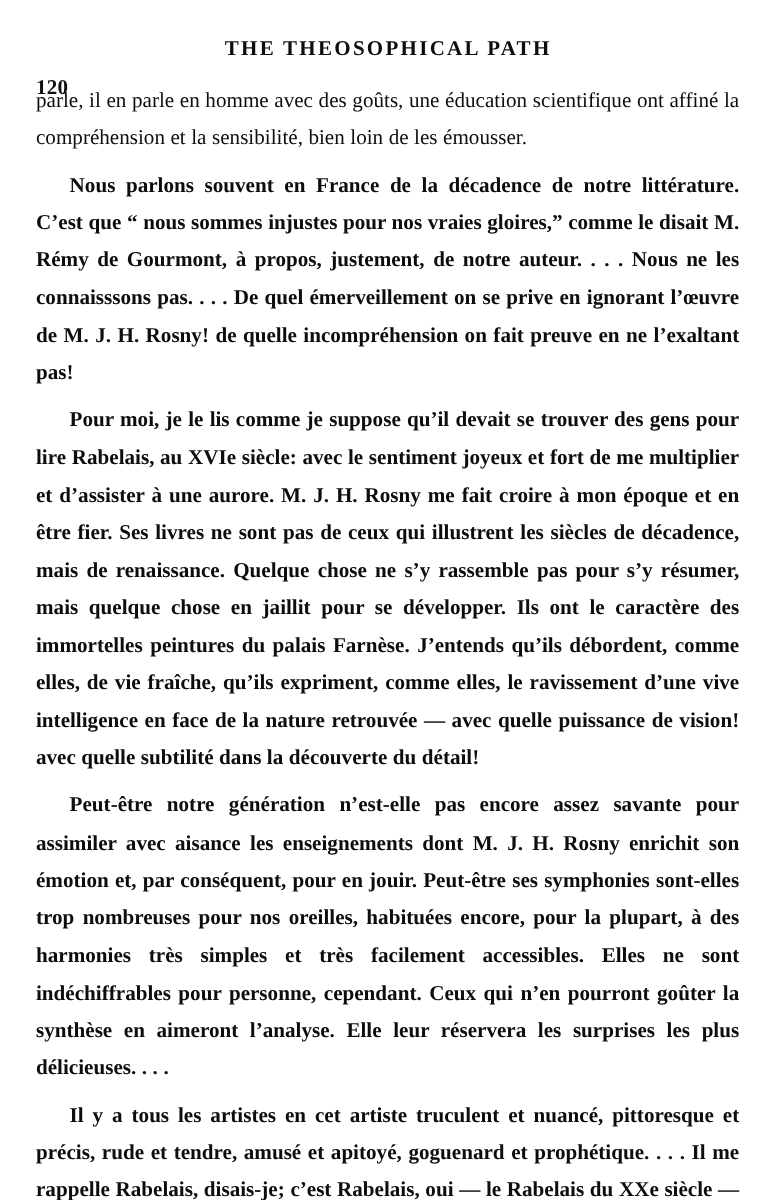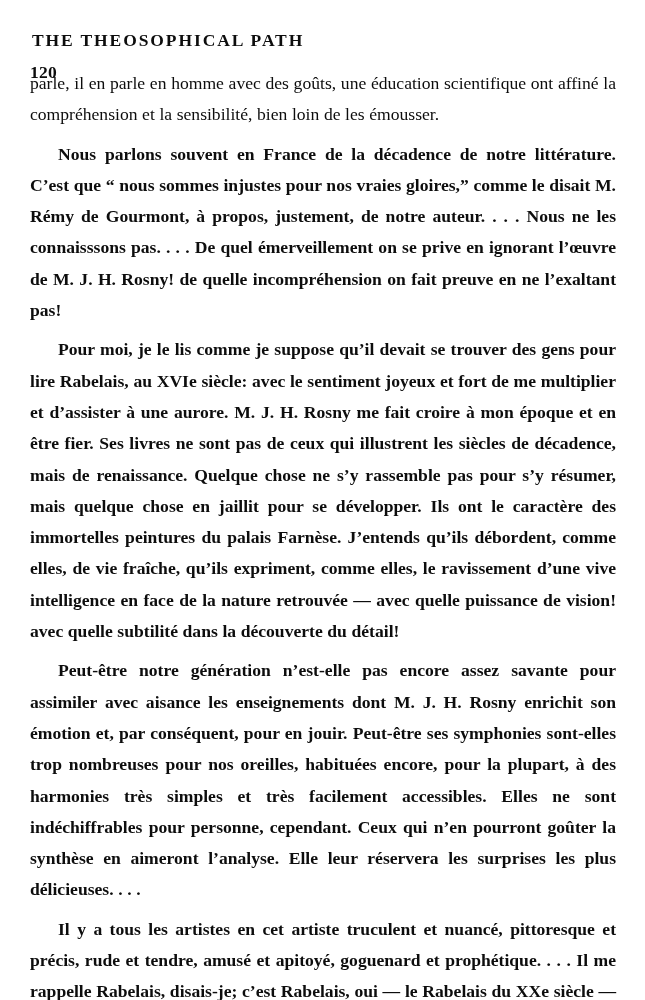--- a/index.html
+++ b/index.html
@@ -42,21 +42,21 @@
     font-size: 17.5px;
     letter-spacing: 0.2px;
     line-height: 24px;
     margin-top: 32px;
   }
   .head-title {
     position: absolute;
     left: 0;
     top: 0;
     width: 585px;
-    text-align: left;
+    text-align: center;
     font-weight: bold;
     font-size: 17.5px;
     letter-spacing: 1.9px;
     line-height: 24px;
     text-indent: 1.9px;
   }
 
   
   .body-text {
     position: absolute;

